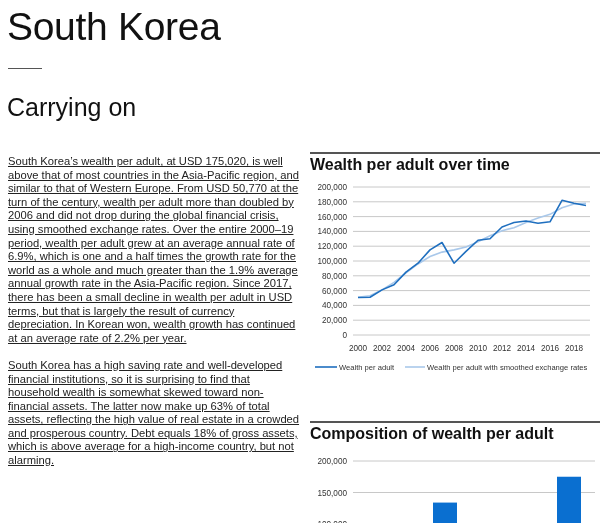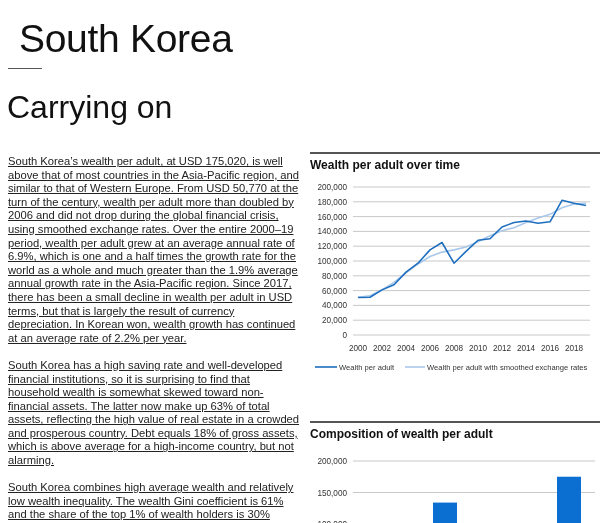--- a/index.html
+++ b/index.html
@@ -2,53 +2,52 @@
 <html><head>
   <meta charset="utf-8">
   <style>
     html, body { margin: 0; padding: 0; }
     body {
       width: 600px; height: 523px; overflow: hidden; background: #ffffff;
       position: relative; font-family: "Liberation Sans", sans-serif; color: #1a1a1a;
     }
     .title {
       position: absolute; left: 7px; top: 4px; font-size: 39px; font-weight: 400;
-      letter-spacing: -0.3px; color: #111; margin: 12px; line-height: 46px;
+      letter-spacing: -0.3px; color: #111; margin: 0; line-height: 46px;
     }
     .rule {
       position: absolute; left: 8px; top: 68px; width: 34px; height: 0;
       border-top: 1px solid #555;
     }
     .subtitle {
-      position: absolute; left: 7px; top: 91px; font-size: 32px; font-weight: 400;
+      position: absolute; left: 7px; top: 91px; font-size: 25px; font-weight: 400;
       color: #111; margin: 0; line-height: 32px;
     }
     .body-col {
       position: absolute; left: 8px; top: 155px; width: 292px;
       font-size: 11.2px; line-height: 13.6px; color: #222;
     }
     .body-col p { margin: 0 0 13.6px 0; text-decoration: underline; }
     .chart-block { position: absolute; left: 310px; width: 290px; }
     .chart-top-rule { border-top: 2px solid #555; height: 0; }
     .chart-title {
-      font-size: 12px; font-weight: 700; color: #111; margin-top: 4px; line-height: 14px;
+      font-size: 16px; font-weight: 700; color: #111; margin-top: 4px; line-height: 14px;
     }
     svg text { font-family: "Liberation Sans", sans-serif; }
   </style>
 </head>
 <body>
 
 <h1 class="title">South Korea</h1>
 <div class="rule"></div>
 <h2 class="subtitle">Carrying on</h2>
 
 <div class="body-col">
   <p>South Korea’s wealth per adult, at USD 175,020, is well above that of most countries in the Asia-Pacific region, and similar to that of Western Europe. From USD 50,770 at the turn of the century, wealth per adult more than doubled by 2006 and did not drop during the global financial crisis, using smoothed exchange rates. Over the entire 2000–19 period, wealth per adult grew at an average annual rate of 6.9%, which is one and a half times the growth rate for the world as a whole and much greater than the 1.9% average annual growth rate in the Asia-Pacific region. Since 2017, there has been a small decline in wealth per adult in USD terms, but that is largely the result of currency depreciation. In Korean won, wealth growth has continued at an average rate of 2.2% per year.</p>
   <p>South Korea has a high saving rate and well-developed financial institutions, so it is surprising to find that household wealth is somewhat skewed toward non-financial assets. The latter now make up 63% of total assets, reflecting the high value of real estate in a crowded and prosperous country. Debt equals 18% of gross assets, which is above average for a high-income country, but not alarming.</p>
-  <p>South Korea combines high average wealth and relatively low wealth inequality. The wealth Gini coefficient is 61% and the share of the top 1% of wealth holders is 30%</p>
 </div>
 
 <div class="chart-block" style="top:152px;">
   <div class="chart-top-rule"></div>
   <div class="chart-title">Wealth per adult over time</div>
   <svg id="line-svg" width="290" height="225" style="position:absolute;left:-5px;top:22px;">
       <line x1="48" x2="285" y1="161" y2="161" stroke="#c8c8c8" stroke-width="1"></line>
       <text x="42" y="164" text-anchor="end" font-size="8.2" fill="#333333">0</text>
       <line x1="48" x2="285" y1="146.2" y2="146.2" stroke="#c8c8c8" stroke-width="1"></line>
       <text x="42" y="149.2" text-anchor="end" font-size="8.2" fill="#333333">20,000</text>

